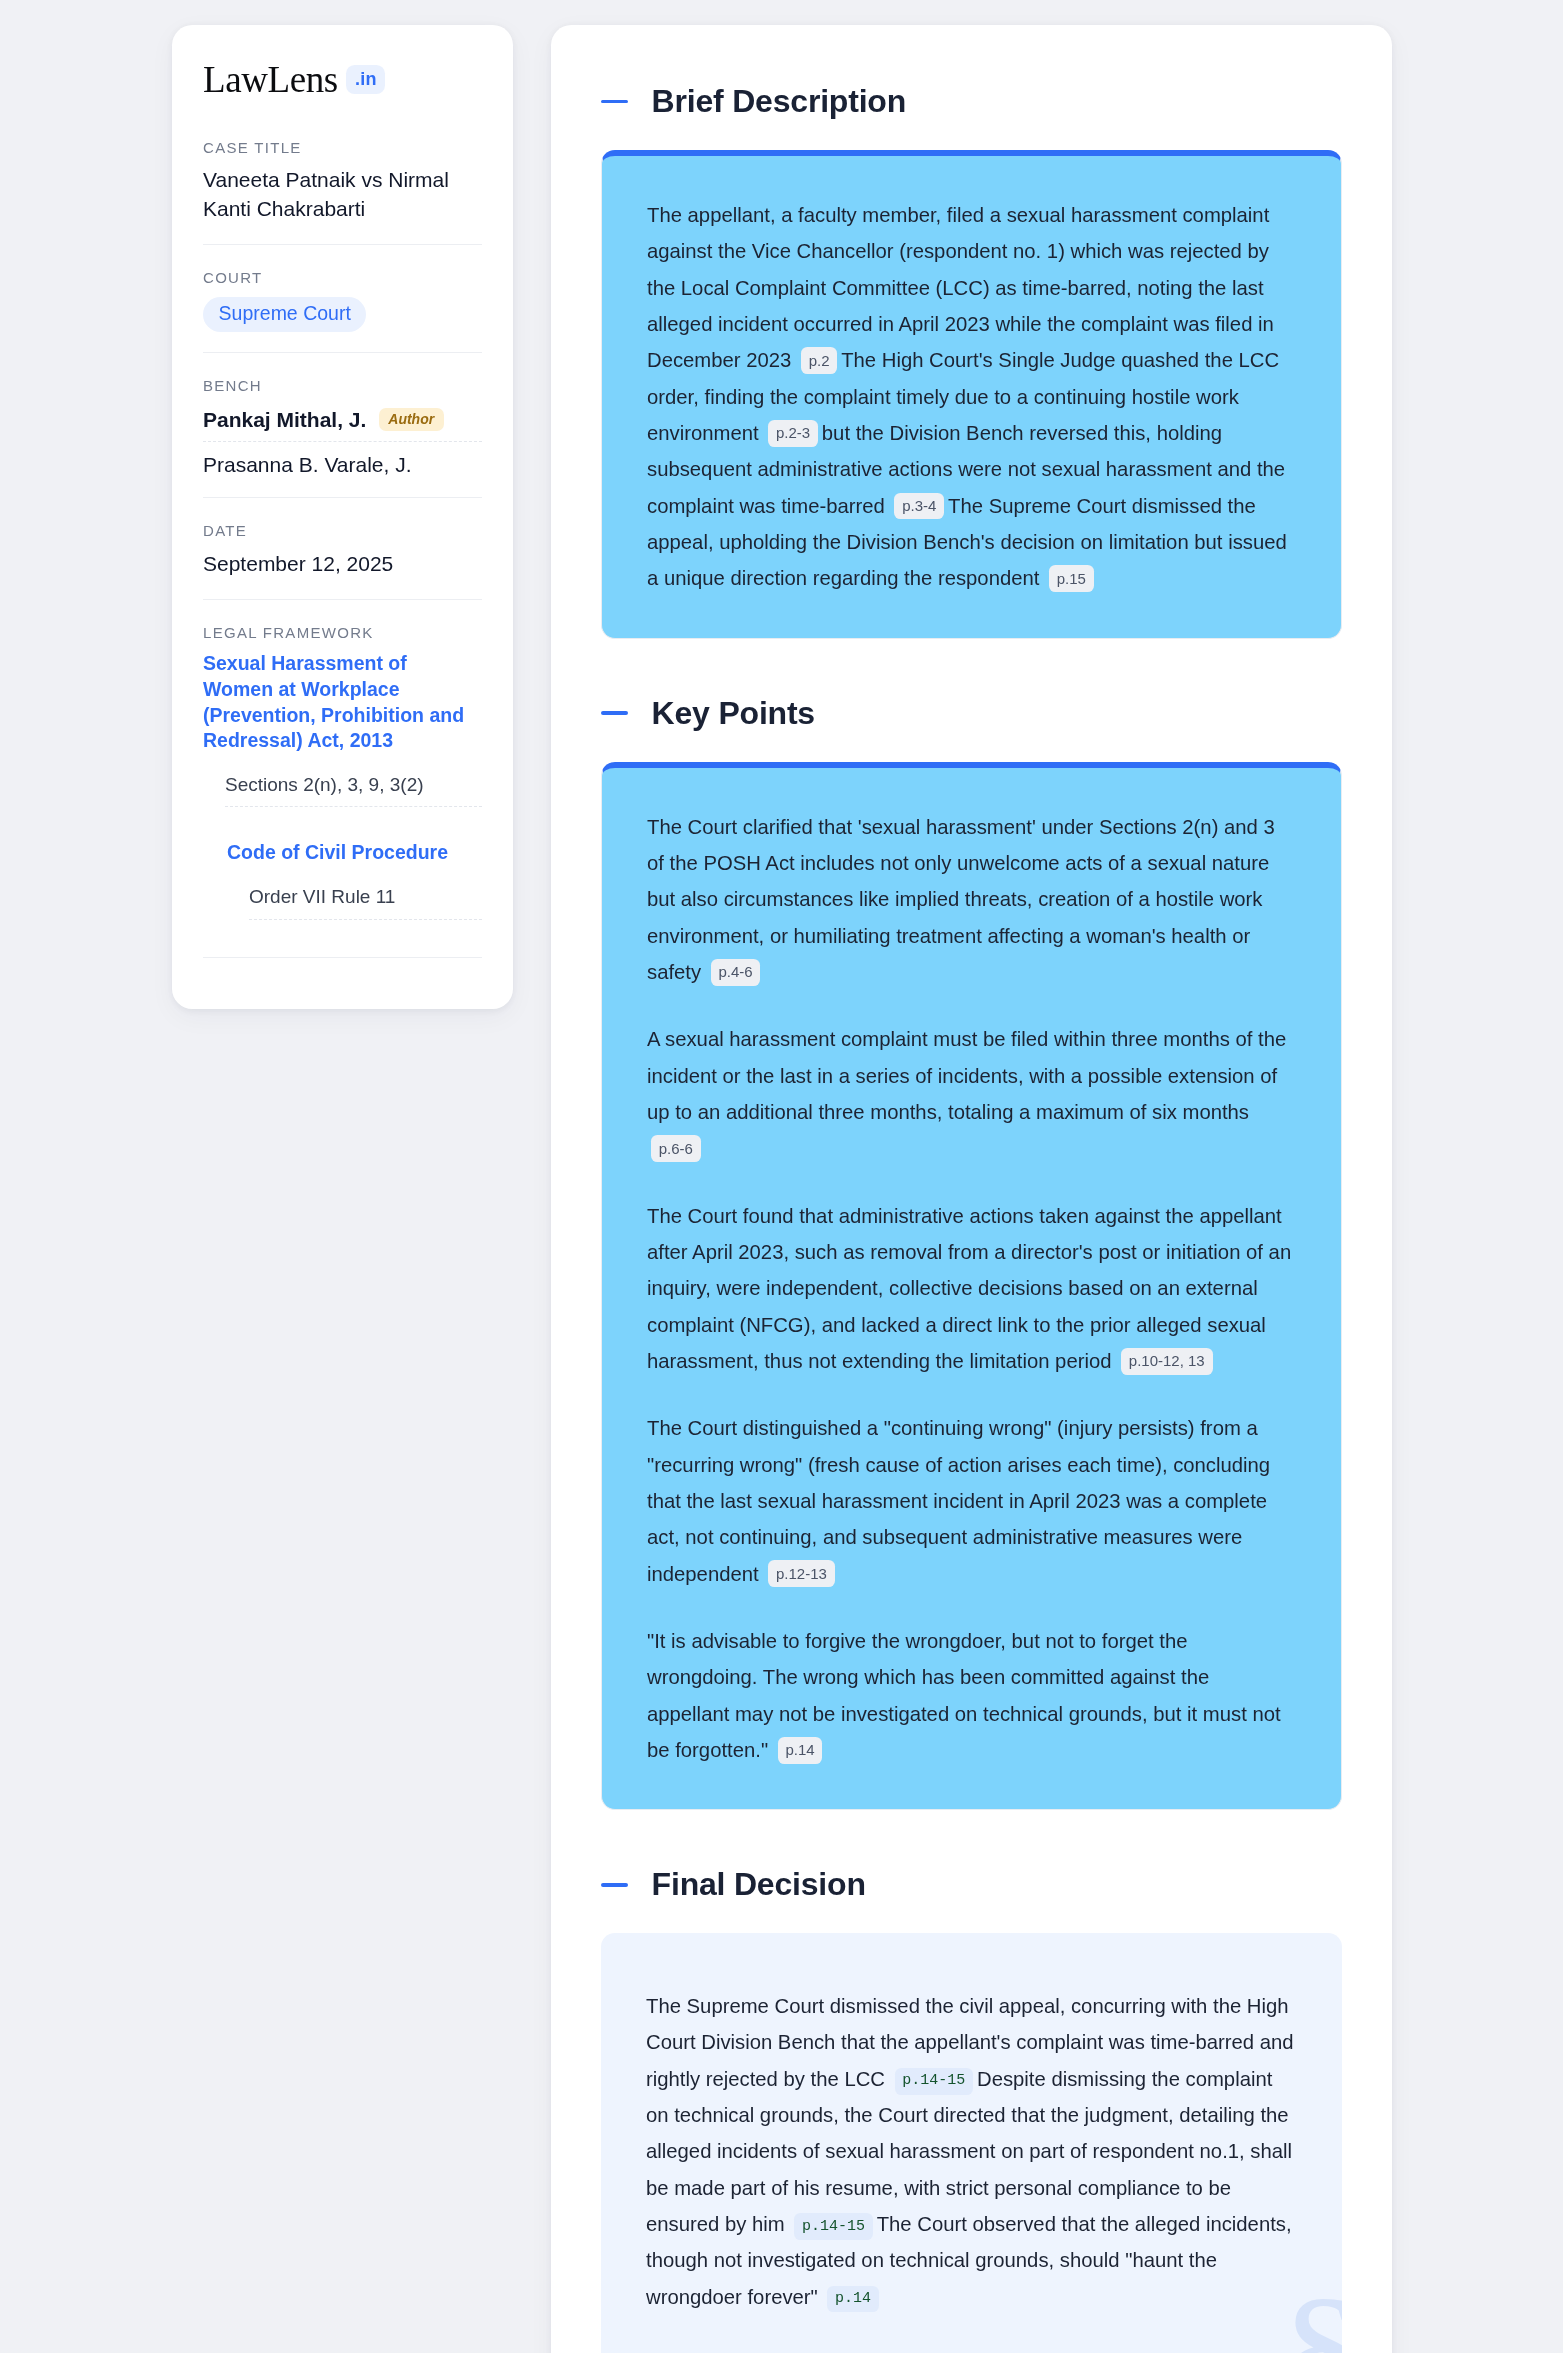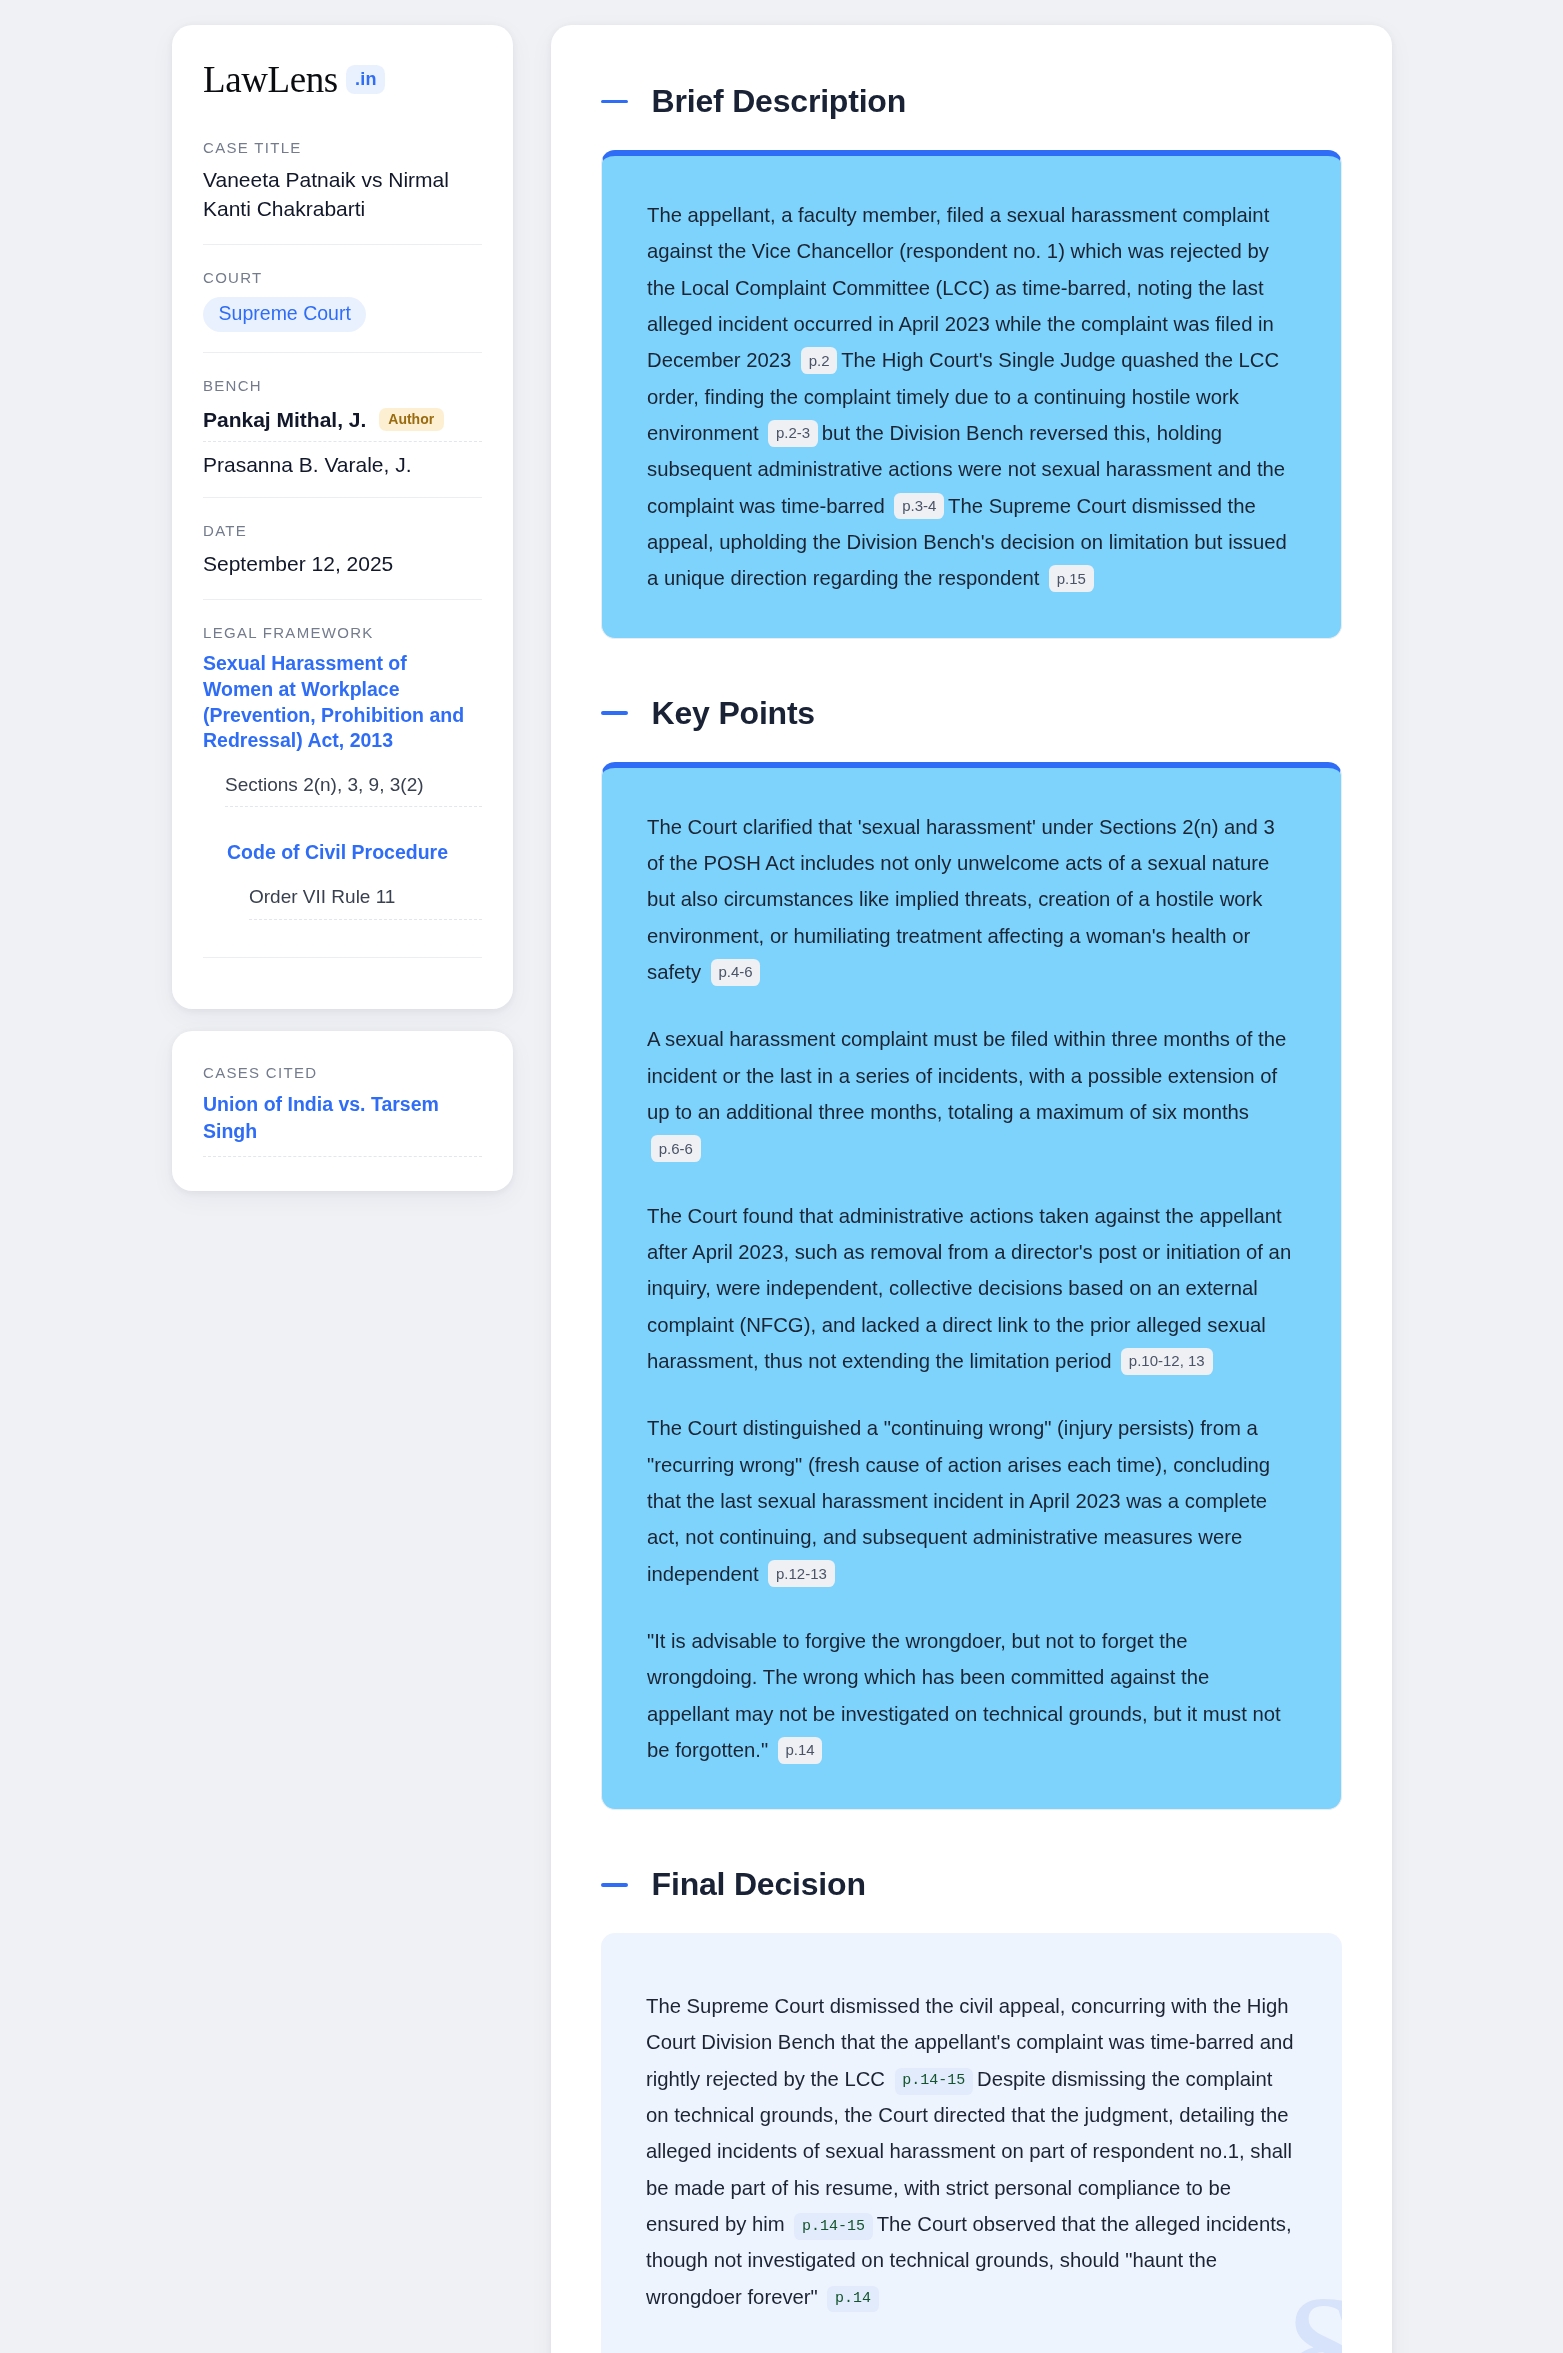--- a/index.html
+++ b/index.html
@@ -105,20 +105,21 @@
   .bench-name { font-size: 21px; color: #12182a; }
   .bench-name.is-author { font-weight: bold; }
   .badge-author {
     background: #fdf0d2;
     color: #9a6b10;
     font-size: 14px;
     font-weight: bold;
     padding: 3.9px 9.4px 4.7px 9.4px;
     border-radius: 7px;
     line-height: 1;
+    font-style: italic;
   }
 
   .statute-group { padding-bottom: 6.3px; }
   .statute-title {
     font-size: 19.5px;
     font-weight: bold;
     line-height: 1.32;
     color: #2f6df6;
     margin-bottom: 20.3px;
   }
@@ -279,24 +280,20 @@
         <div class="statute-group">
           <div class="statute-title">Code of Civil Procedure</div>
           <div class="statute-sub">Order VII Rule 11</div>
         </div>
 
         <div class="framework-end"></div>
       </div>
 
     </div>
 
-    <div class="card cases-card">
-      <div class="meta-label">CASES CITED</div>
-      <div class="case-link">Union of India vs. Tarsem Singh</div>
-    </div>
 
   </aside>
 
   <main class="main-wrap">
     <div class="card main-card">
       <div id="sections-host">
           <section class="section">
             <div class="section-head">
               <span class="head-dash"></span>
               <h2 class="section-title">Brief Description</h2>

